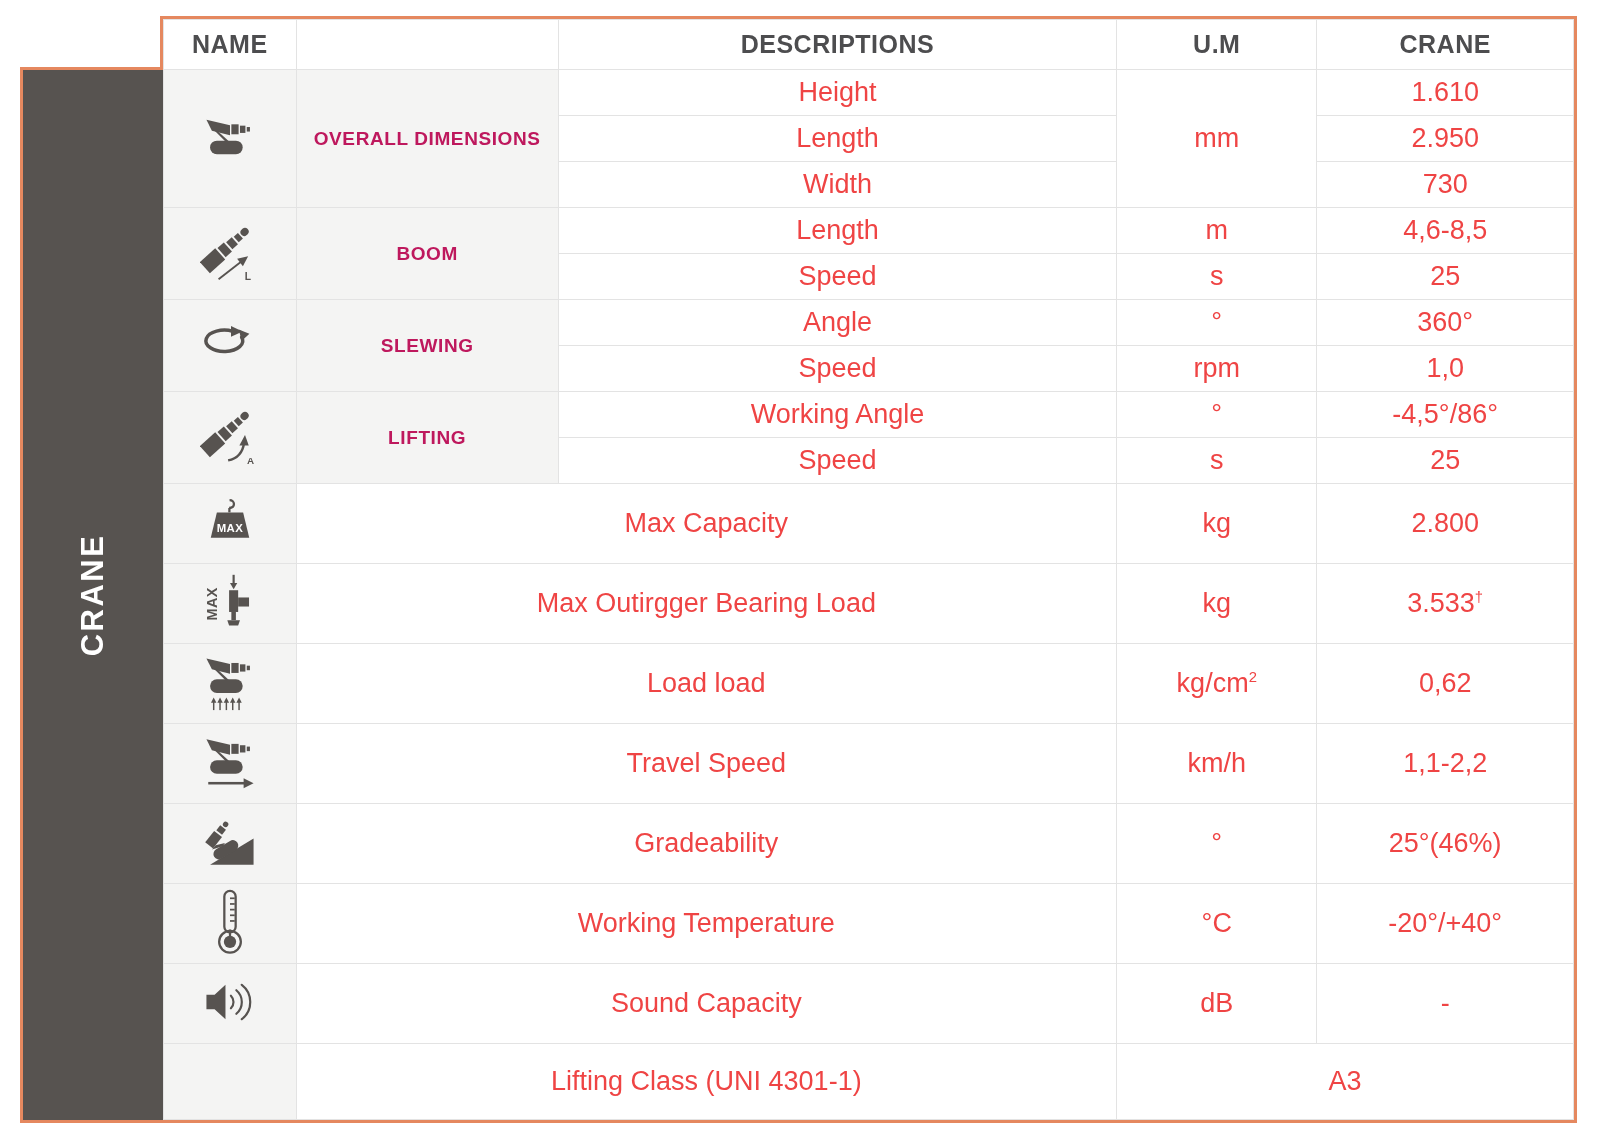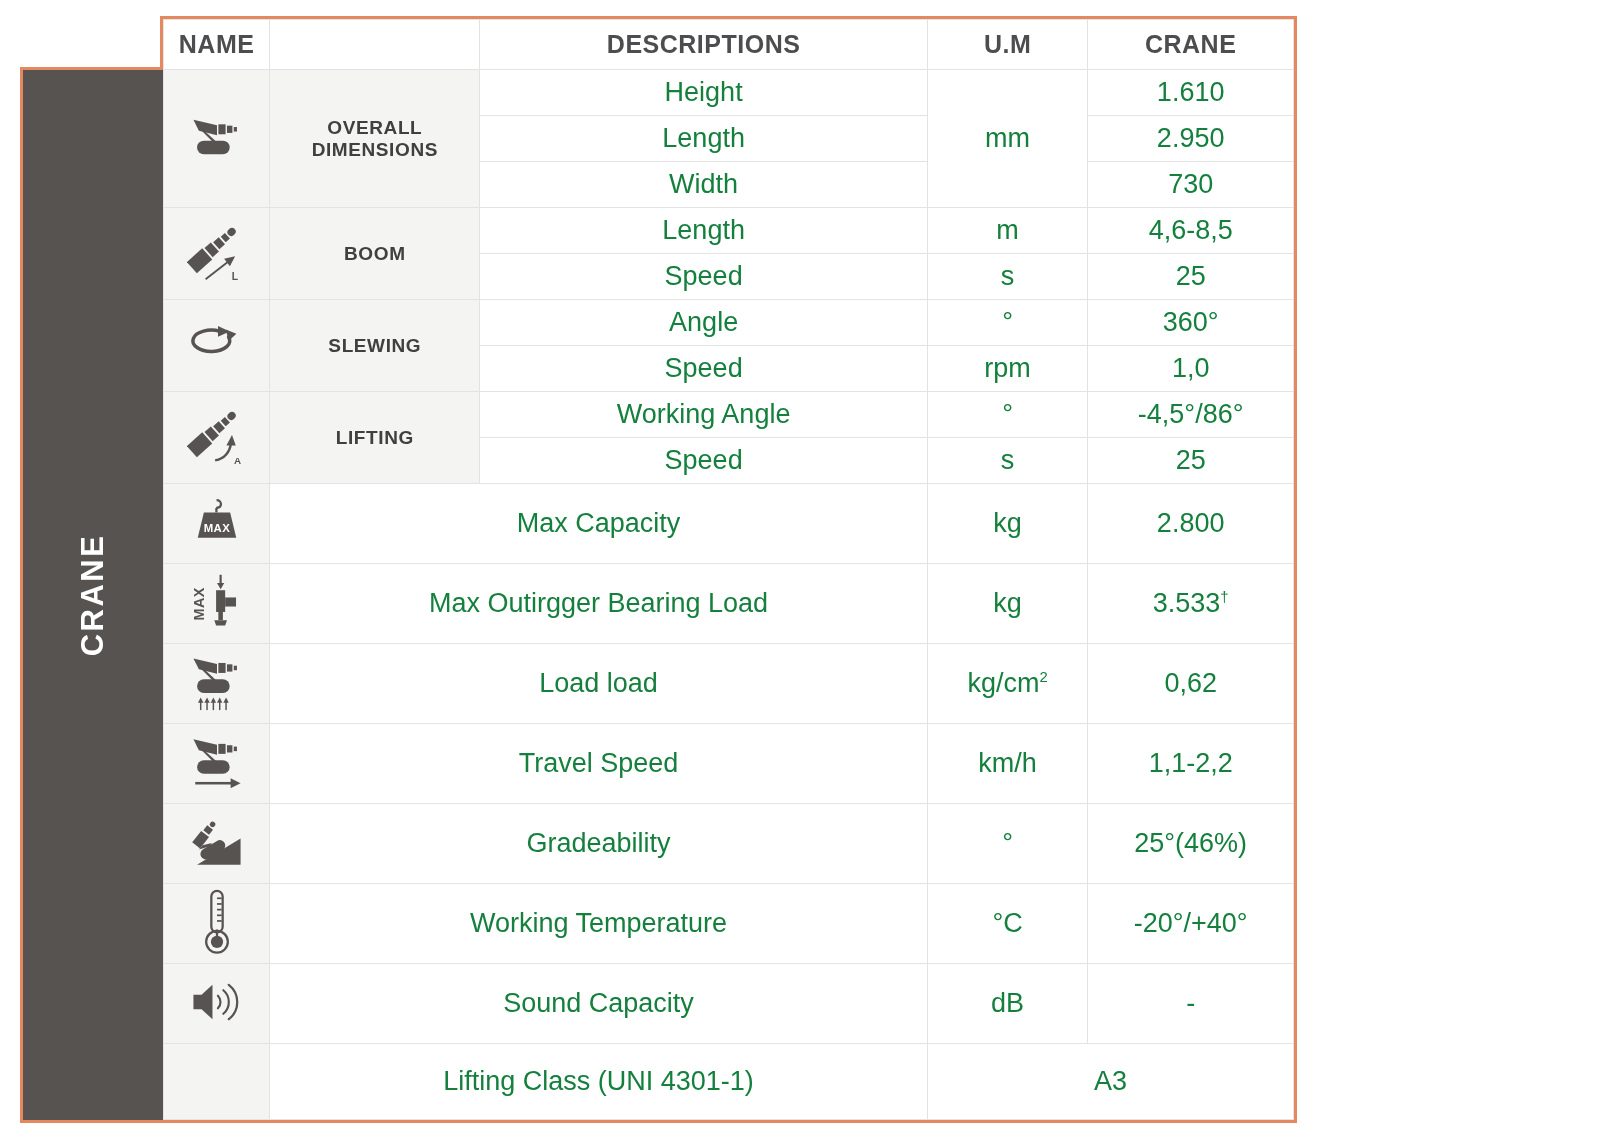--- a/index.html
+++ b/index.html
@@ -8,34 +8,34 @@
 
   
   .side-bar{position:absolute;left:20px;top:67px;width:143px;height:1056px;
             background:#575350;border-left:3px solid #E5885F;border-top:3px solid #E5885F;
             border-bottom:3px solid #E5885F;box-sizing:border-box;
             display:flex;align-items:center;justify-content:center;}
   .side-bar .vlabel{transform:rotate(-90deg);color:#ffffff;font-weight:bold;
             font-size:31px;letter-spacing:2.5px;white-space:nowrap;}
 
   
-  .table-box{position:absolute;left:163px;top:16px;width:1134px;height:1107px;
+  .table-box{position:absolute;left:163px;top:16px;width:1414px;height:1107px;
              box-sizing:border-box;border:3px solid #E5885F;border-left:none;background:#ffffff;}
   .hdr-left-border{position:absolute;left:160px;top:16px;width:3px;height:54px;background:#E5885F;}
 
   table.spec{width:100%;height:100%;border-collapse:collapse;table-layout:fixed;}
   table.spec td{border:1px solid #e3e3e3;text-align:center;vertical-align:middle;
                 padding:0 6px;box-sizing:border-box;}
   tr.r-head{height:50px;}
   tr.r-sub{height:46px;}
   tr.r-big{height:80px;}
 
   .hdr{font-weight:bold;font-size:25px;color:#4d4d4f;letter-spacing:.5px;}
-  .grp{font-weight:bold;font-size:19px;color:#404040;letter-spacing:.6px;}
-  .btxt{font-size:27px;color:#15803d;font-weight:400;}
+  .grp{font-weight:bold;font-size:19px;color:#be185d;letter-spacing:.6px;}
+  .btxt{font-size:27px;color:#ef4444;font-weight:400;}
   .btxt sup{font-size:.55em;vertical-align:super;}
   .shade{background:#f4f4f3;}
 
   .icn{display:inline-flex;align-items:center;justify-content:center;}
   .icn svg{display:block;}
   .ink{fill:#575350;}
   .ink-st{stroke:#575350;fill:none;}
 </style>
 </head>
 <body>

